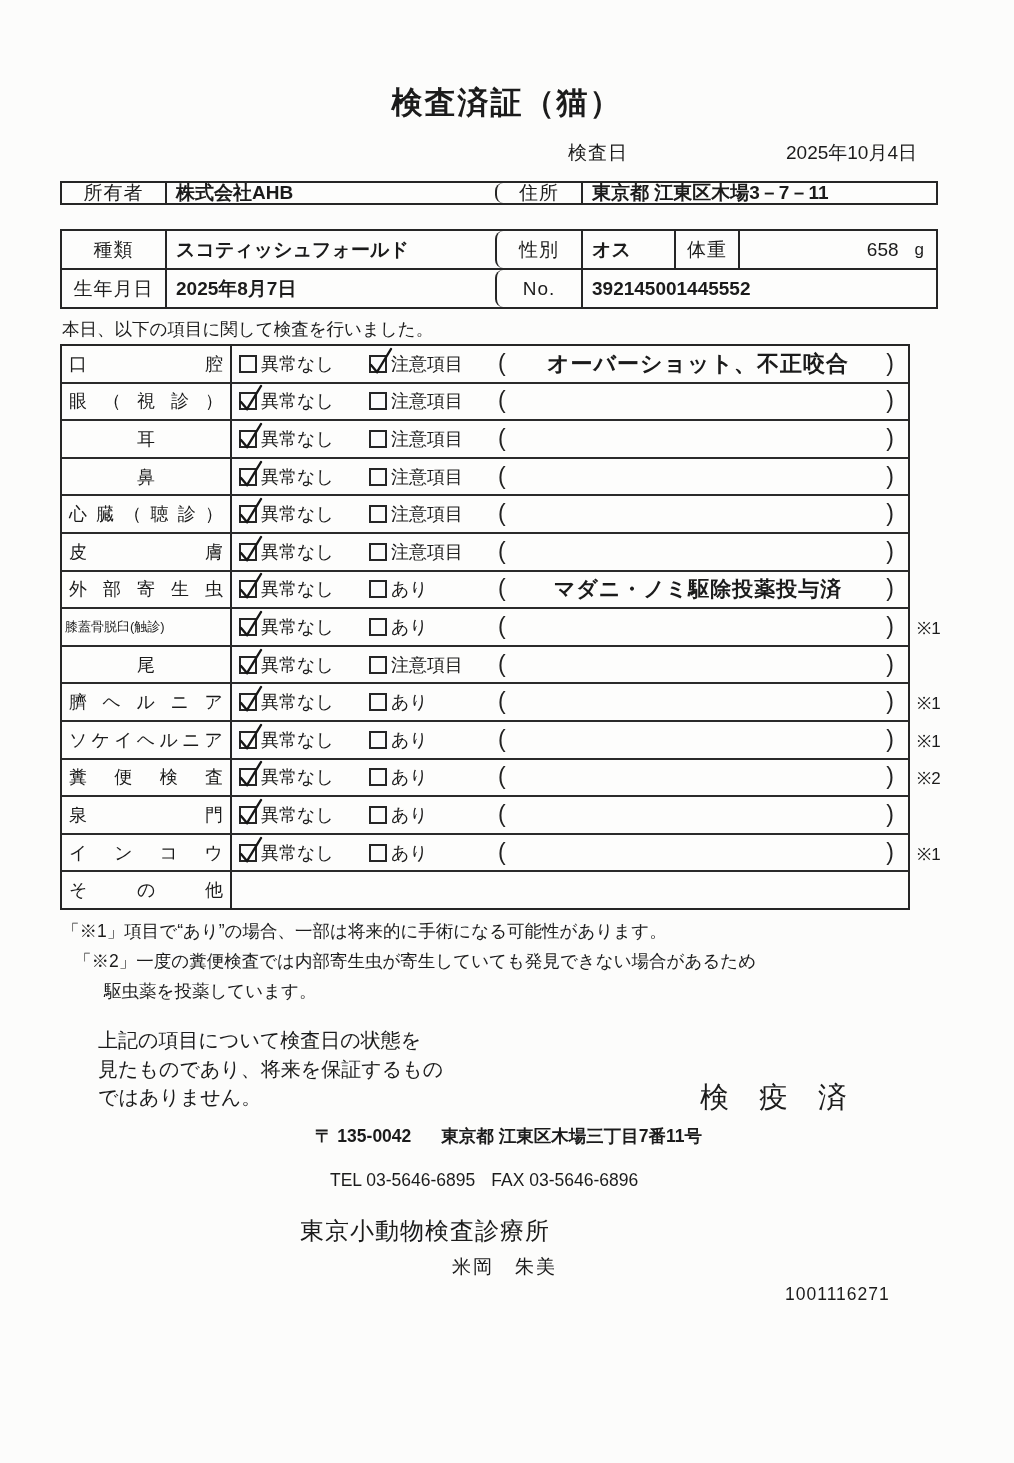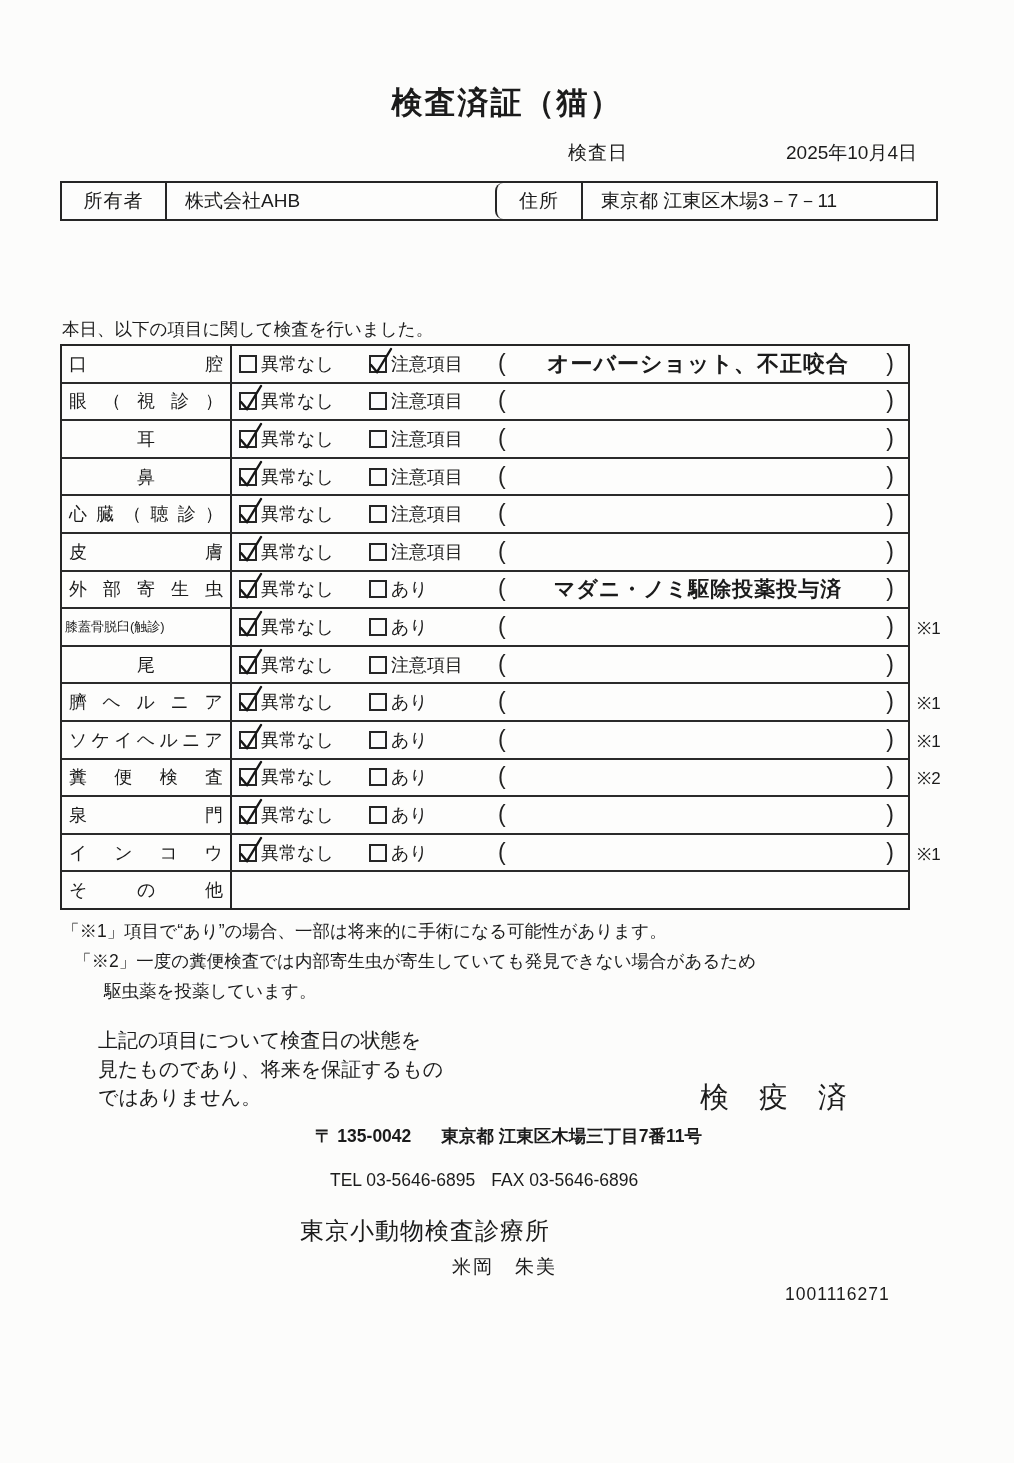--- a/index.html
+++ b/index.html
@@ -13,27 +13,27 @@
 
   
   .title { top:82px; left:0; width:100%; text-align:center; font-size:31px; letter-spacing:2px;font-weight:bold; }
   .insp-date-label { left:568px; top:140px; font-size:19px; letter-spacing:1px; }
   .insp-date-value { left:786px; top:140px; font-size:19px; }
 
   
   .htbl { left:60px; width:878px; border:2px solid #262626; box-sizing:border-box; background:#fdfdfc; }
   .tbl-owner { top:181px; }
   .tbl-pet   { top:229px; }
-  .hrow { display:flex; height:36px; }
+  .hrow { display:flex; height:20px; }
   .tbl-pet .hrow { height:37px; }
   .tbl-pet .hrow + .hrow { border-top:2px solid #262626; }
   .hcell { display:flex; align-items:center; box-sizing:border-box; font-size:19px; overflow:hidden; white-space:nowrap; }
   .hcell + .hcell { border-left:2px solid #262626; }
   .lab { justify-content:center; letter-spacing:1px; }
-  .val { padding-left:18px; }
+  .val { padding-left:9px;font-weight:bold; }
   .w-lab1 { width:103px; } .w-val1 { width:330px; } .w-lab2 { width:86px;border-radius:8px; }
   .w-sex  { width:93px; }  .w-wlab { width:64px; }
   .grow { flex:1; }
   .weight-val { justify-content:flex-end; padding-right:12px; }
   .weight-unit { margin-left:16px; font-size:17px; }
 
   .intro { left:62px; top:317px; font-size:17.5px; }
 
   
   #exam-table { left:60px; top:344px; width:850px; border:2px solid #262626; box-sizing:border-box; background:#fdfdfc; }
@@ -88,20 +88,39 @@
 
   <div class="abs htbl tbl-owner">
     <div class="hrow">
       <div class="hcell lab w-lab1">所有者</div>
       <div class="hcell val w-val1">株式会社AHB</div>
       <div class="hcell lab w-lab2">住所</div>
       <div class="hcell val grow">東京都 江東区木場3－7－11</div>
     </div>
   </div>
 
+  <div class="abs htbl tbl-pet">
+    <div class="hrow">
+      <div class="hcell lab w-lab1">種類</div>
+      <div class="hcell val w-val1">スコティッシュフォールド</div>
+      <div class="hcell lab w-lab2">性別</div>
+      <div class="hcell val w-sex">オス</div>
+      <div class="hcell lab w-wlab">体重</div>
+      <div class="hcell grow weight-val">
+        <span>658</span>
+        <span class="weight-unit">g</span>
+      </div>
+    </div>
+    <div class="hrow">
+      <div class="hcell lab w-lab1">生年月日</div>
+      <div class="hcell val w-val1">2025年8月7日</div>
+      <div class="hcell lab w-lab2">No.</div>
+      <div class="hcell val grow">392145001445552</div>
+    </div>
+  </div>
 
   <div class="abs intro">本日、以下の項目に関して検査を行いました。</div>
 
   <div class="abs" id="exam-table">
       <div class="exam-row">
         <div class="exam-label justify">
           <span>口</span>
           <span>腔</span>
         </div>
         <div class="exam-content">

